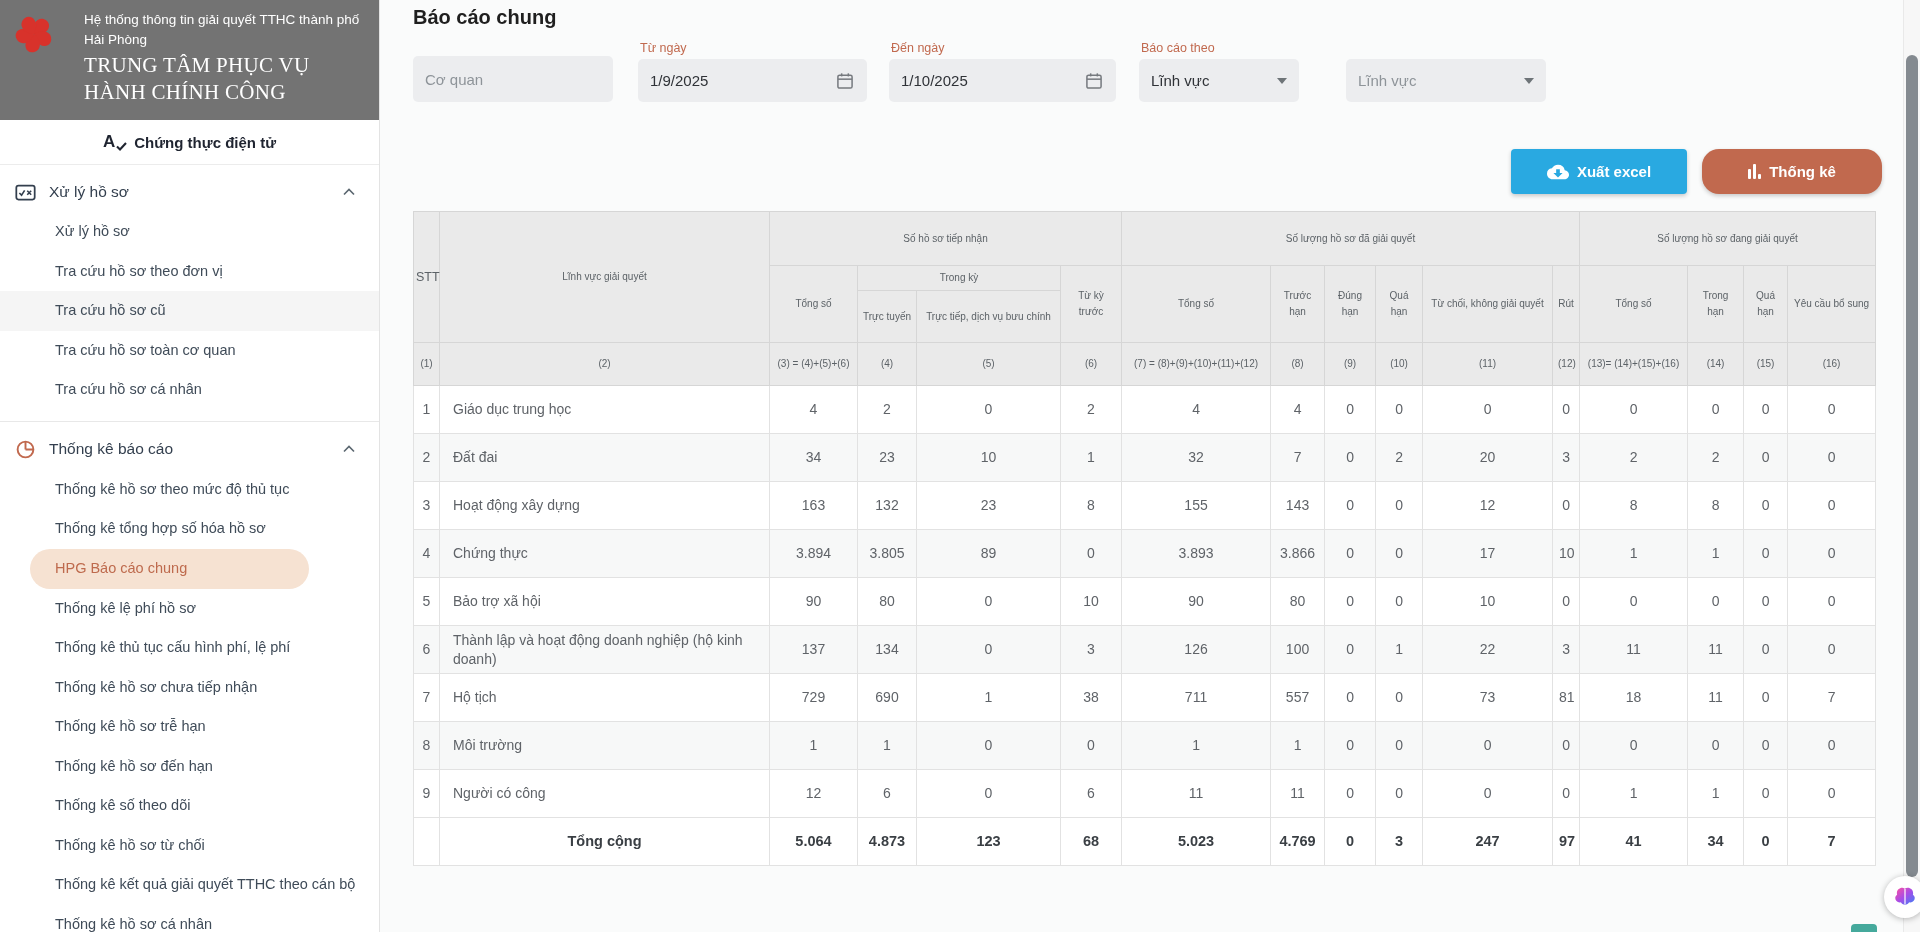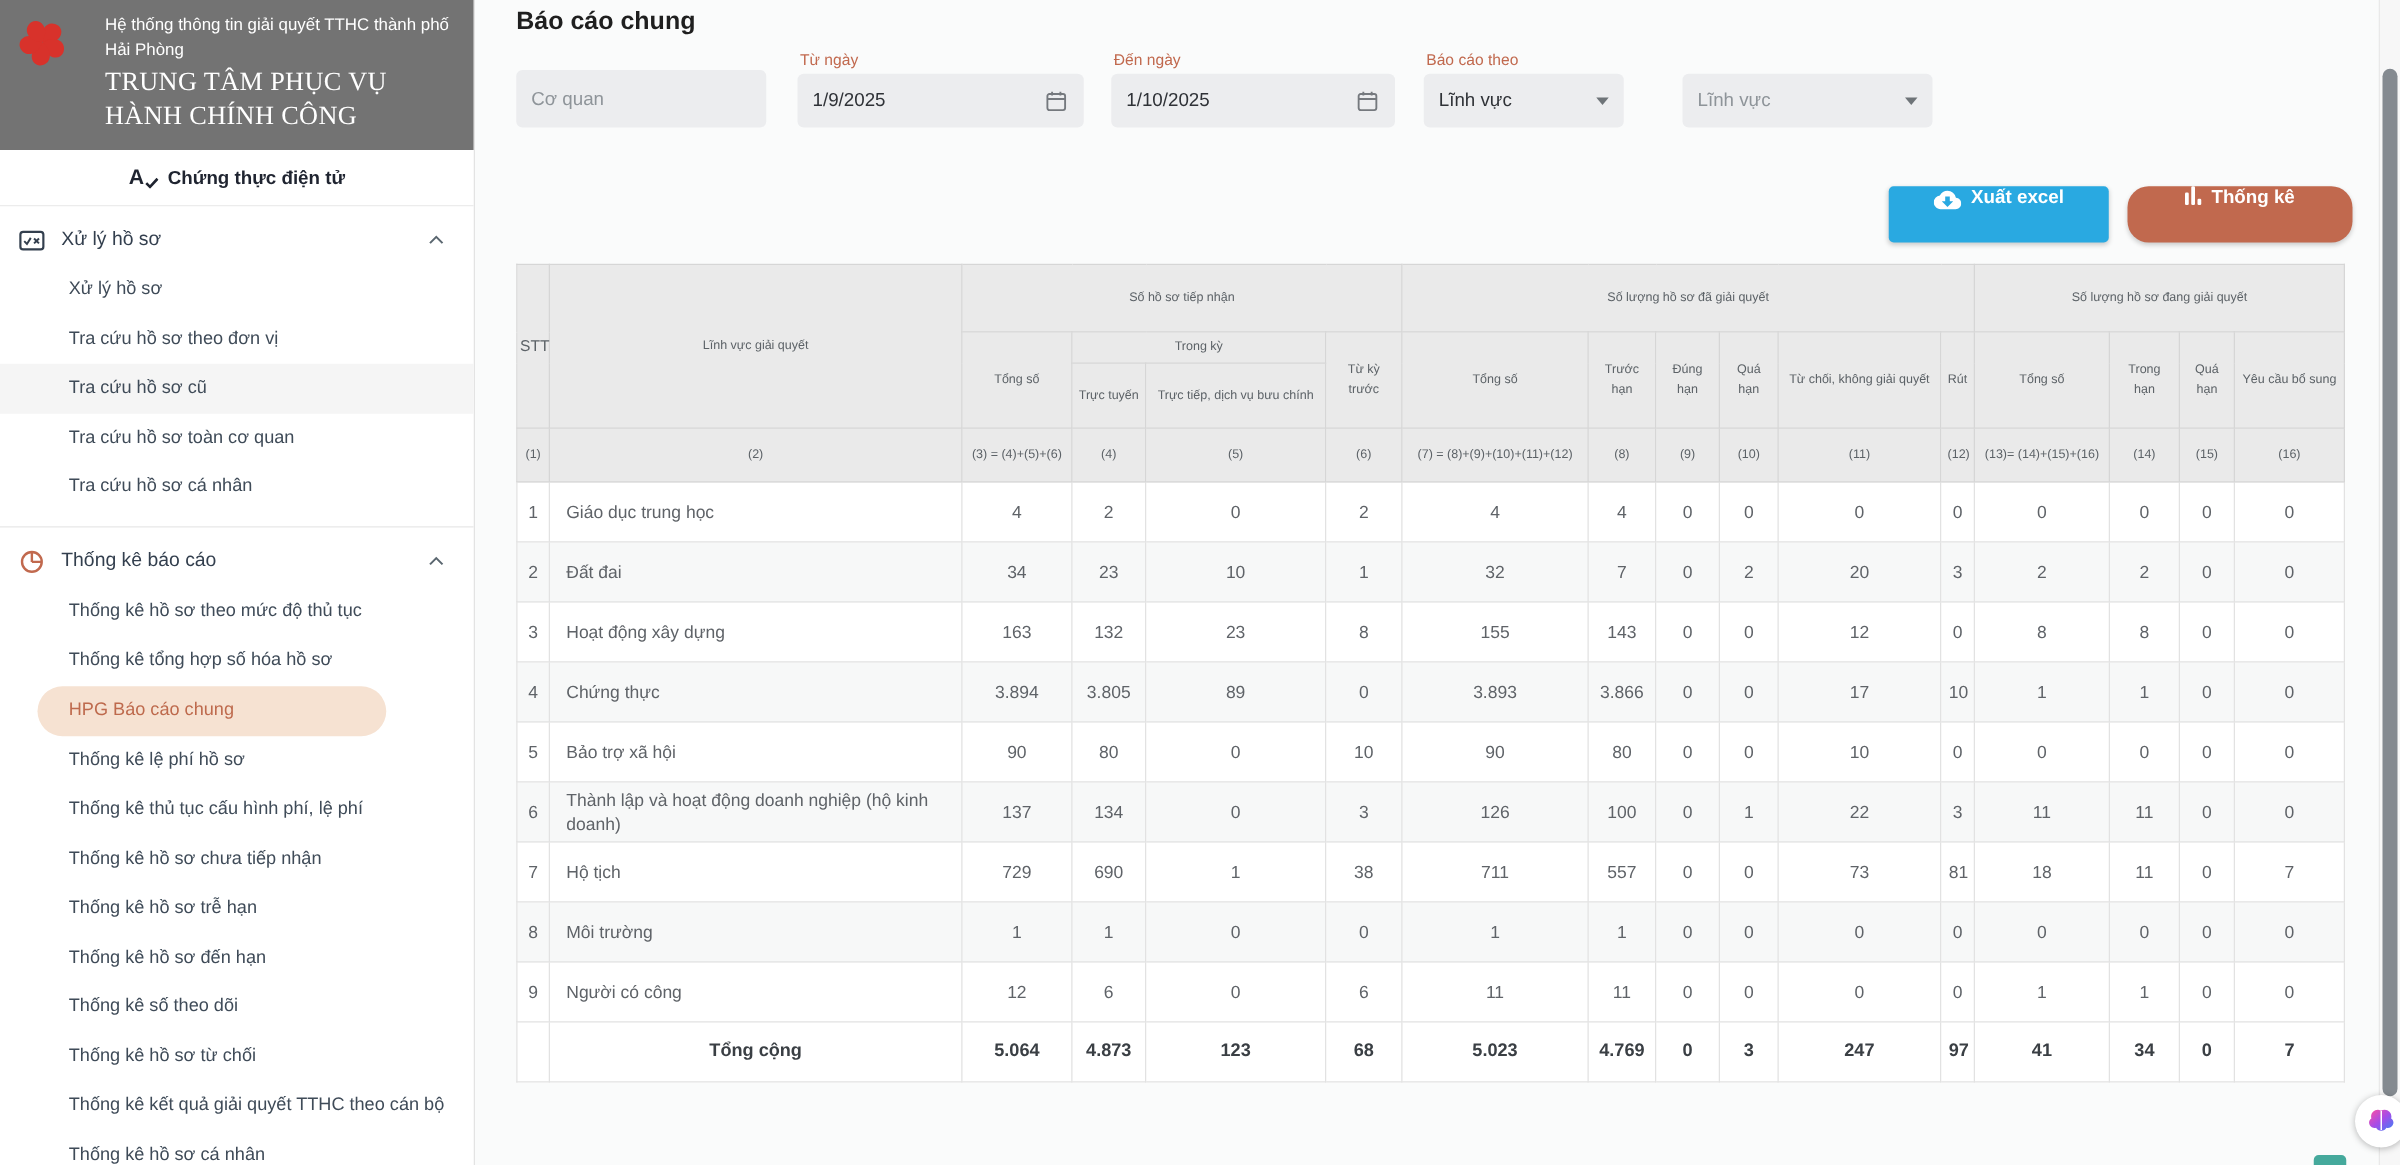--- a/index.html
+++ b/index.html
@@ -45,21 +45,21 @@
   .caret { width:0; height:0; border-left:5px solid transparent; border-right:5px solid transparent;
            border-top:6px solid #6E7478; }
   .w-coquan { width:200px; margin-right:25px; } .w-coquan .fbox { height:46px; }
   .w-tungay { width:229px; margin-right:22px; }
   .w-denngay { width:227px; margin-right:23px; }
   .w-baocao { width:160px; margin-right:47px; }
   .w-linhvuc { width:200px; }
 
   .actions { display:flex; justify-content:flex-end; gap:15px; margin-top:47px; }
   .btn { height:45px; border:none; border-radius:4px; color:#fff; font-weight:bold; font-size:15px;
-         display:flex; justify-content:center; gap:8px; cursor:pointer;
+         display:flex; align-items:center; justify-content:center; gap:8px; cursor:pointer;
          box-shadow:0 2px 4px rgba(0,0,0,.2); font-family:"Liberation Sans", sans-serif; }
   .btn-excel { width:176px; background:#29A9E1; }
   .btn-stats { width:180px; background:#C1694E;border-radius:17px; }
   .bars { display:flex; align-items:flex-end; gap:2px; height:15px; }
   .bars i { display:block; width:3px; background:#fff; border-radius:1px; }
   .bars .b1{height:10px;} .bars .b2{height:15px;} .bars .b3{height:5px;}
 
   
   .table-wrap { margin-top:17px; }
   table { border-collapse:collapse; table-layout:fixed; width:1462px; background:#fff; }

